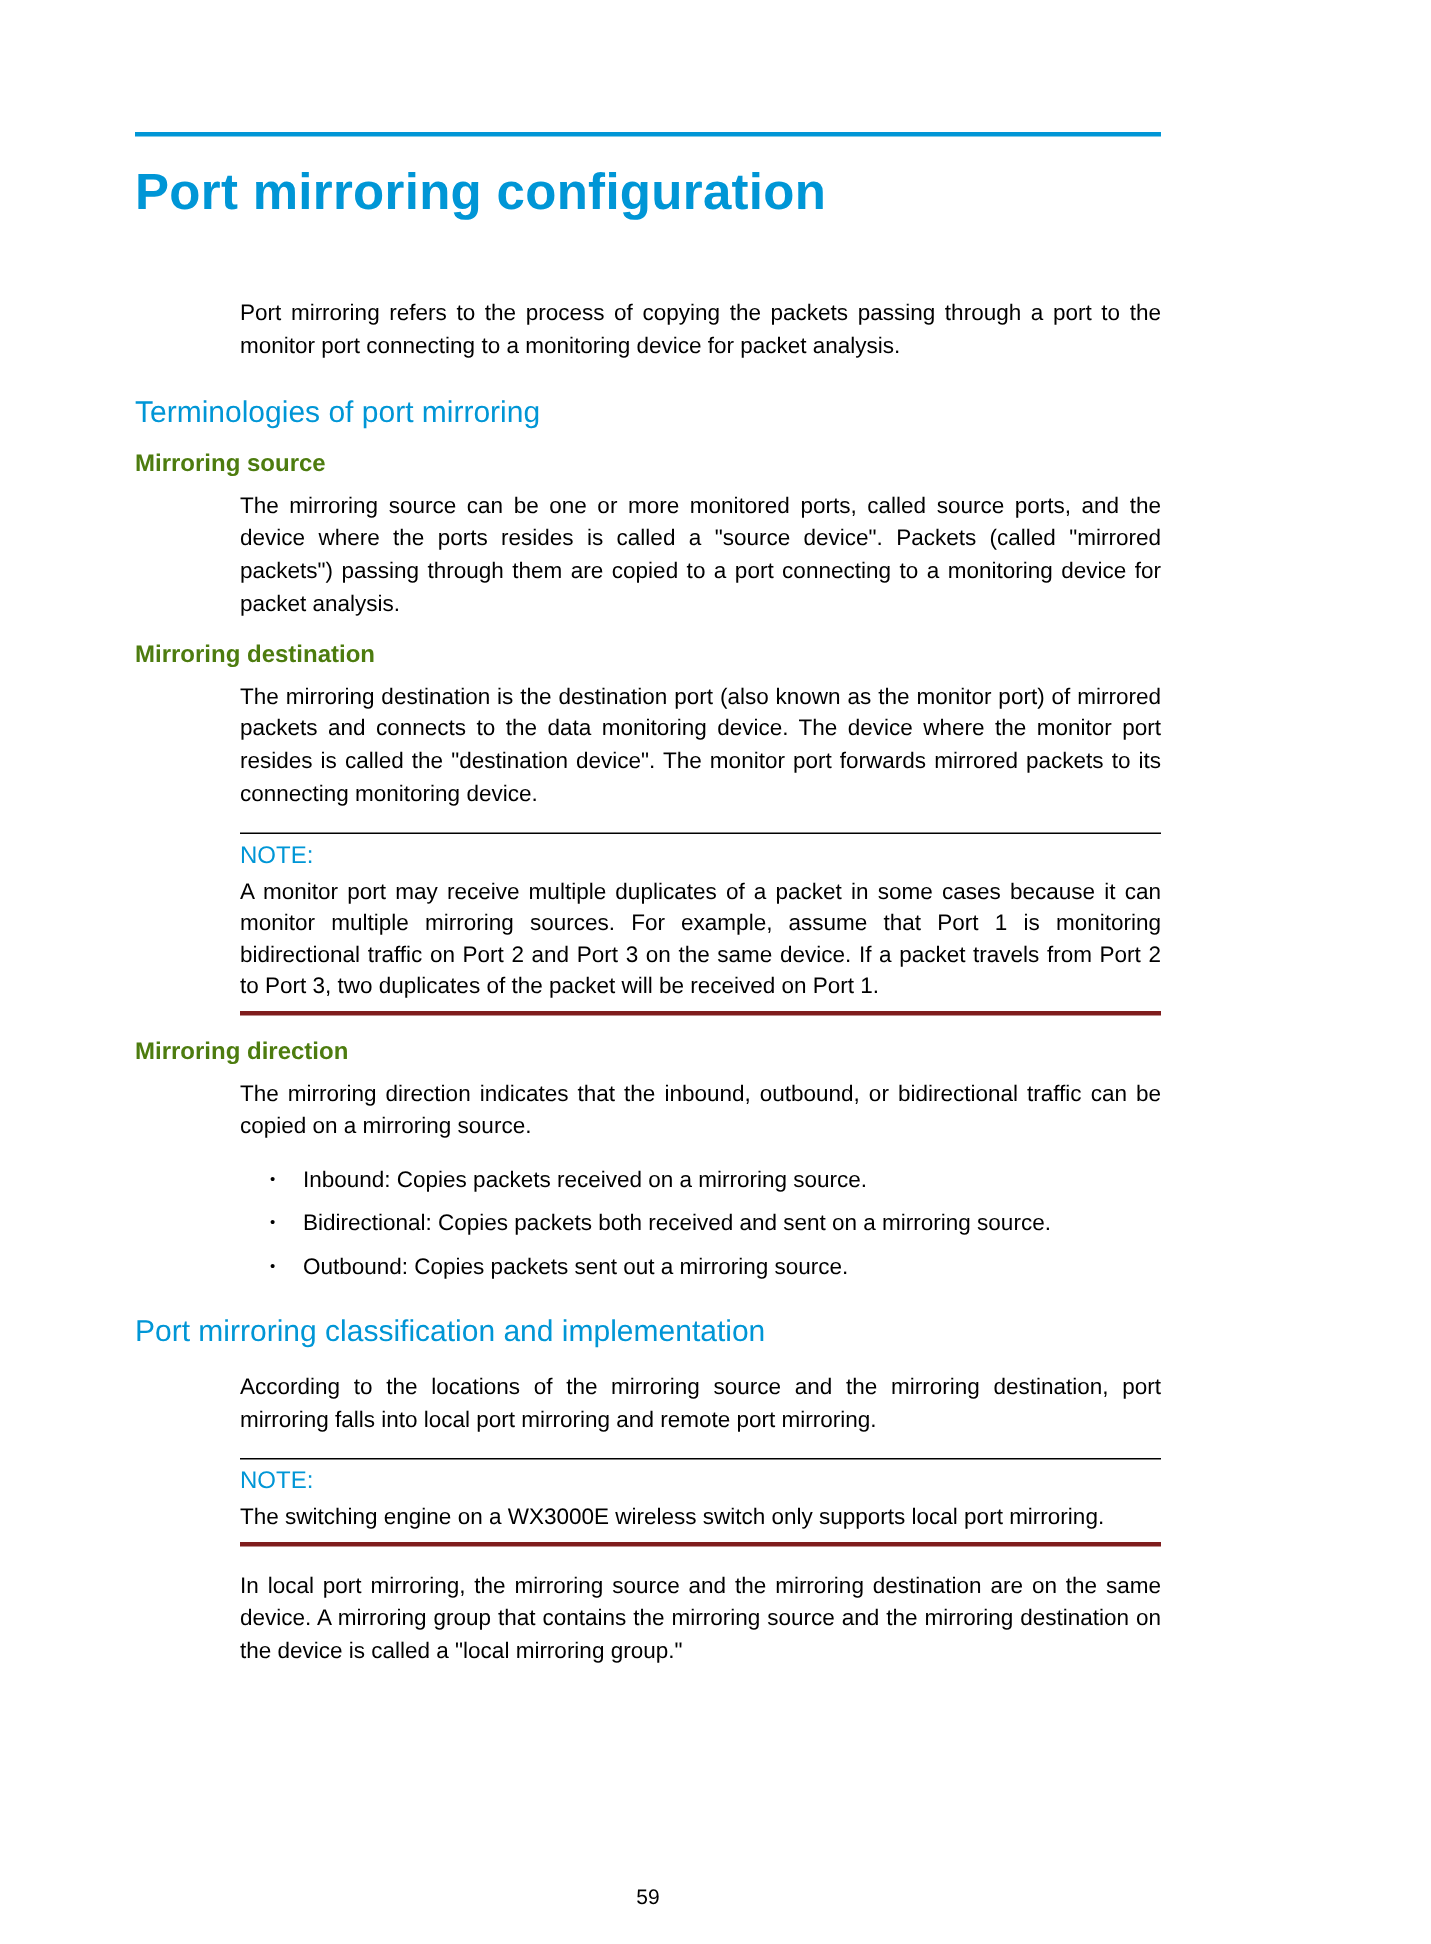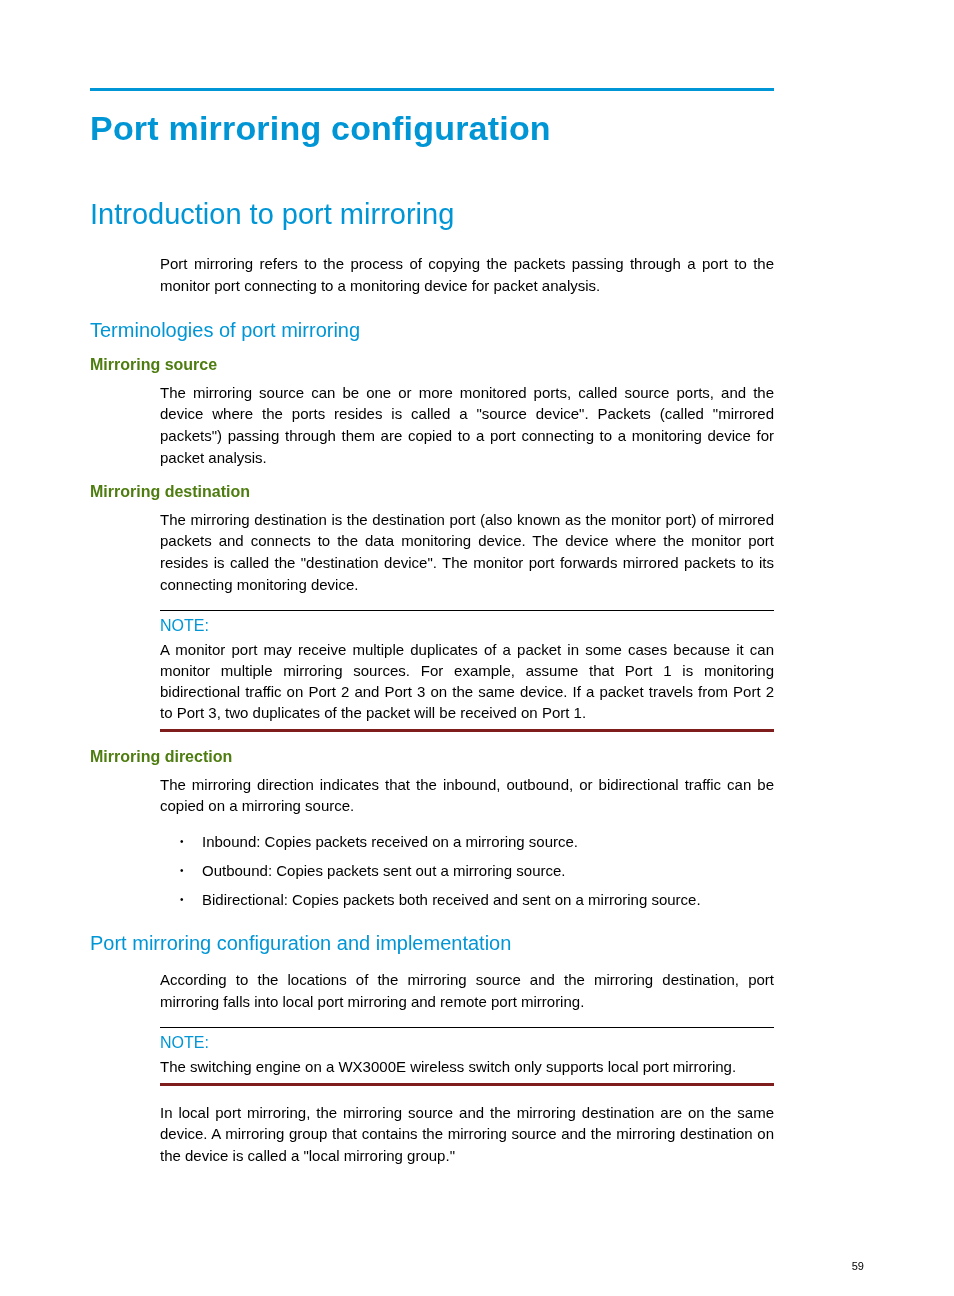--- a/index.html
+++ b/index.html
@@ -82,34 +82,33 @@
     position: absolute;
     left: -22px;
     top: 4px;
     font-size: 10px;
   }
   .pagenum {
     position: absolute;
     bottom: 24px;
     left: 0;
     right: 0;
-    text-align: right;
-    font-size: 11px;
+    text-align: center;
+    font-size: 14px;
   }
 </style>
 </head>
 <body>
 
 <div class="page">
 
   <div class="rule"></div>
 
   <h1 class="h1">Port mirroring configuration</h1>
 
-  <h2 class="h2">Introduction to port mirroring</h2>
 
   <p class="body-text">Port mirroring refers to the process of copying the packets passing through a port to the monitor port connecting to a monitoring device for packet analysis.</p>
 
   <h3 class="h3">Terminologies of port mirroring</h3>
 
   <h4 class="h4">Mirroring source</h4>
   <p class="body-text">The mirroring source can be one or more monitored ports, called source ports, and the device where the ports resides is called a "source device". Packets (called "mirrored packets") passing through them are copied to a port connecting to a monitoring device for packet analysis.</p>
 
   <h4 class="h4">Mirroring destination</h4>
   <p class="body-text">The mirroring destination is the destination port (also known as the monitor port) of mirrored packets and connects to the data monitoring device. The device where the monitor port resides is called the "destination device". The monitor port forwards mirrored packets to its connecting monitoring device.</p>
@@ -117,25 +116,25 @@
   <div class="note-box">
     <div class="note-label">NOTE:</div>
     <div class="note-text">A monitor port may receive multiple duplicates of a packet in some cases because it can monitor multiple mirroring sources. For example, assume that Port 1 is monitoring bidirectional traffic on Port 2 and Port 3 on the same device. If a packet travels from Port 2 to Port 3, two duplicates of the packet will be received on Port 1.</div>
   </div>
 
   <h4 class="h4">Mirroring direction</h4>
   <p class="body-text">The mirroring direction indicates that the inbound, outbound, or bidirectional traffic can be copied on a mirroring source.</p>
 
   <ul class="bullets">
     <li>Inbound: Copies packets received on a mirroring source.</li>
+    <li>Bidirectional: Copies packets both received and sent on a mirroring source.</li>
     <li>Outbound: Copies packets sent out a mirroring source.</li>
-    <li>Bidirectional: Copies packets both received and sent on a mirroring source.</li>
   </ul>
 
-  <h3 class="h3">Port mirroring configuration and implementation</h3>
+  <h3 class="h3">Port mirroring classification and implementation</h3>
 
   <p class="body-text">According to the locations of the mirroring source and the mirroring destination, port mirroring falls into local port mirroring and remote port mirroring.</p>
 
   <div class="note-box">
     <div class="note-label">NOTE:</div>
     <div class="note-text">The switching engine on a WX3000E wireless switch only supports local port mirroring.</div>
   </div>
 
   <p class="body-text">In local port mirroring, the mirroring source and the mirroring destination are on the same device. A mirroring group that contains the mirroring source and the mirroring destination on the device is called a "local mirroring group."</p>
 

